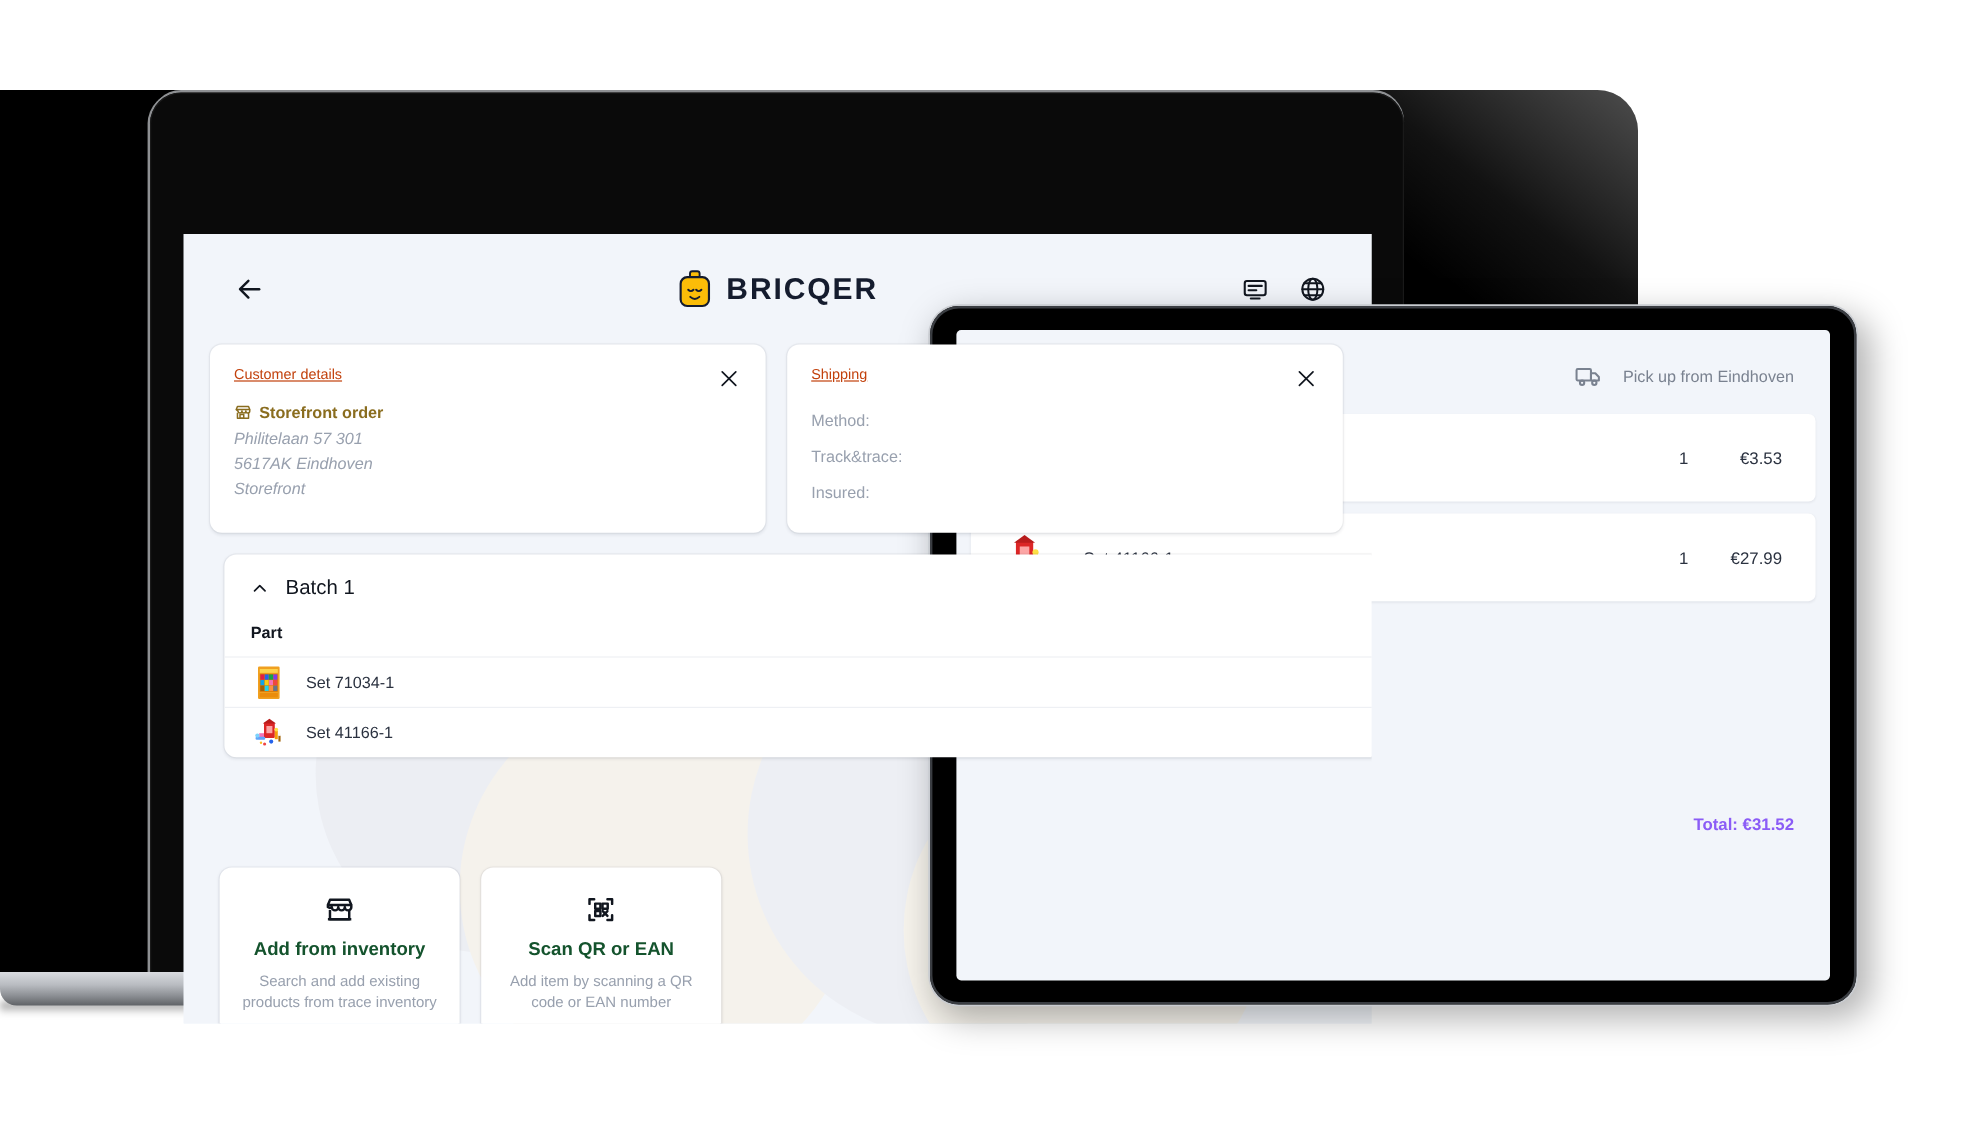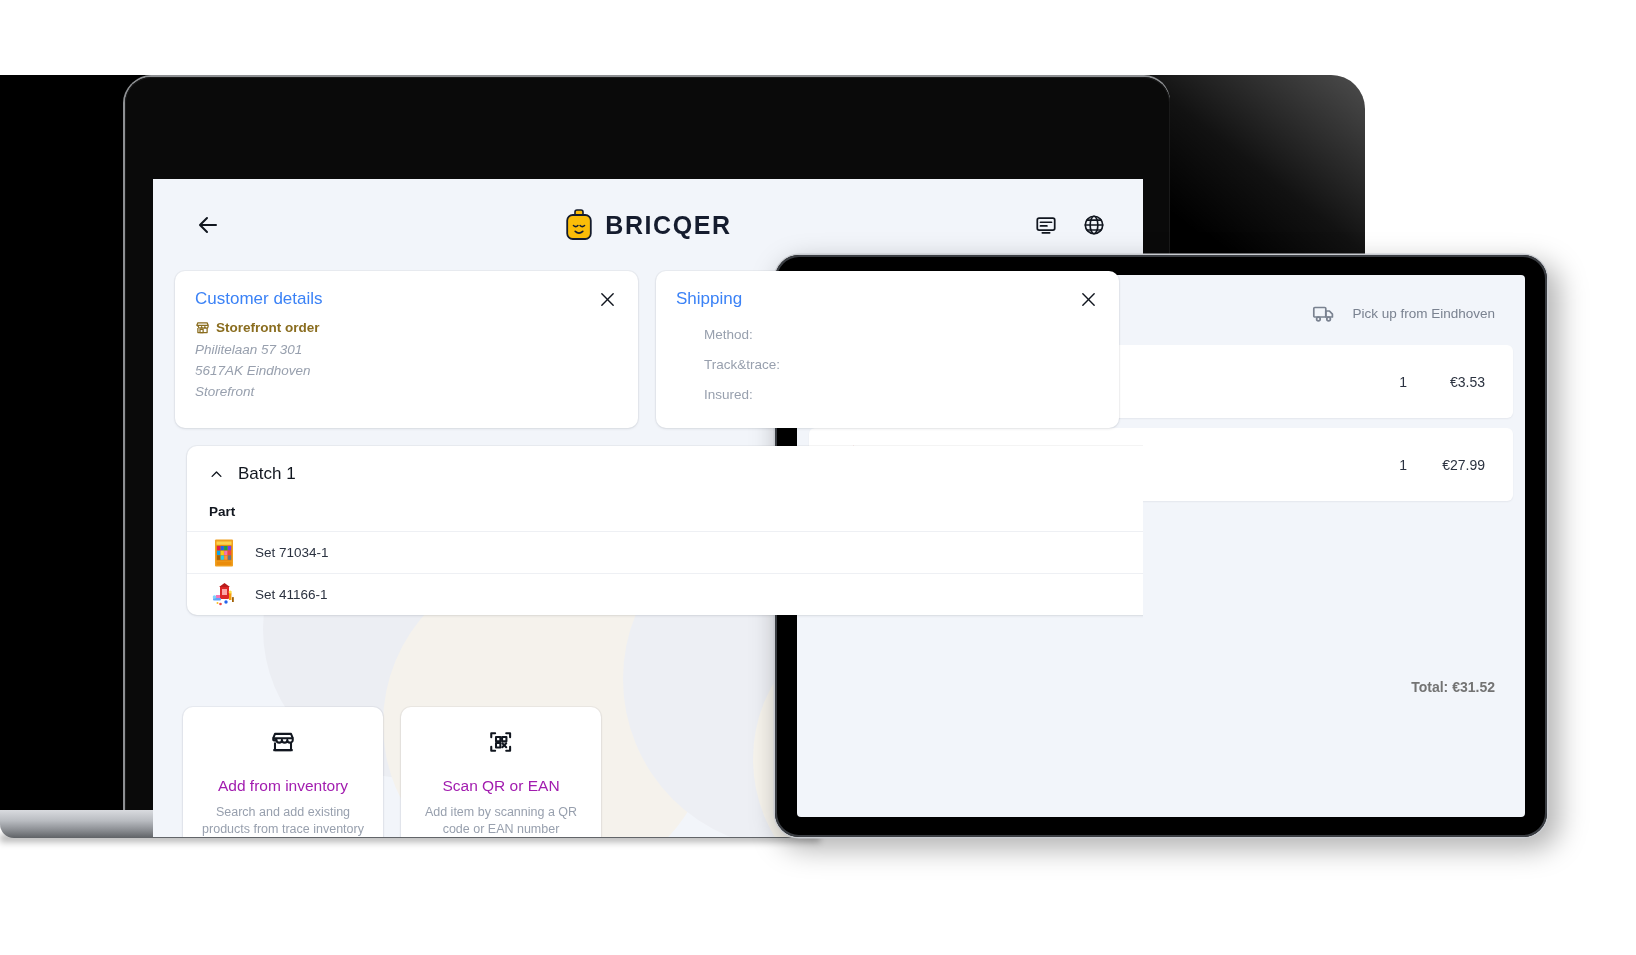--- a/index.html
+++ b/index.html
@@ -25,21 +25,21 @@
     background: linear-gradient(218deg, rgba(255,255,255,.30) 0%, rgba(255,255,255,.07) 38%, rgba(255,255,255,0) 62%);
     border-radius:0 34px 0 0; pointer-events:none;
   }
   
   .laptop-lid {
     position:absolute; left:125px; top:2px; width:1045px; height:740px;
     background:#0a0a0a; border-radius:26px 26px 6px 6px;
     box-shadow: -2px 0 0 0 #8e9093, 0 -2px 0 0 #8e9093, inset 0 0 0 1px #1a1a1a;
   }
   .laptop-screen {
-    position:absolute; left:153px; top:104px; width:990px; height:658px;
+    position:absolute; left:153px; top:120px; width:990px; height:658px;
     background:#f2f5fa; overflow:hidden;
   }
   
   .laptop-base {
     position:absolute; left:0px; top:735px; width:800px; height:28px;
     background: linear-gradient(180deg,#d9dbdf 0%, #b9bcc1 38%, #8d9095 70%, #5f6266 100%);
     border-radius: 0 0 14px 14px;
   }
   .laptop-base-notch {
     position:absolute; left:520px; top:735px; width:130px; height:8px;
@@ -84,52 +84,52 @@
 
   .content { position:relative; padding:0 22px; z-index:2; }
   .row-cards { display:flex; gap:18px; }
   .card {
     background:#fff; border-radius:10px; box-shadow:0 1px 3px rgba(16,24,40,.09), 0 0 0 1px rgba(16,24,40,.035);
   }
   .card-head {
     display:flex; align-items:flex-start; justify-content:space-between;
     padding:18px 20px 10px 20px;
   }
-  .card-title { font-size:17px; color:#3b82f6; }
+  .card-title { font-size:12px; color:#c2410c;text-decoration:underline; }
   .x-btn { color:#11161f; cursor:pointer; line-height:0; padding:2px; }
 
   .cust-card { width:463px; min-height:148px; }
   .cust-body { padding:0 20px 18px 20px; }
   .storefront {
     display:flex; align-items:center; gap:6px;
     color:#8a6d1f; font-size:13.5px; font-weight:bold; margin-bottom:4px;
   }
   .addr { color:#98a0ae; font-size:13.5px; line-height:21px;font-style:italic; }
 
   .ship-card { width:463px; min-height:148px; }
   .ship-body { padding:0 20px 18px 20px; }
   .ship-row { display:flex; font-size:13.5px; line-height:30px; color:#98a0ae; }
-  .ship-label { width:120px; flex:none;margin-left:28px; }
+  .ship-label { width:120px; flex:none; }
   .ship-val { color:#6b7280; }
 
   .batch-card { margin-top:18px; width:1020px; border-radius:10px; overflow:hidden;margin-left:12px; }
   .batch-head { display:flex; align-items:center; gap:14px; padding:18px 22px 16px 22px; cursor:pointer; }
   .batch-title { font-size:17px; color:#11161f; }
   .part-head { padding:4px 22px 12px 22px; font-size:13.5px; font-weight:bold; color:#11161f; }
   .part-row { display:flex; align-items:center; gap:16px; padding:7px 22px; border-top:1px solid #eef0f4; height:42px; }
   .part-name { font-size:13.5px; color:#2b3240; }
   .thumb { width:30px; height:30px; flex:none; border-radius:2px; overflow:hidden; display:block; }
 
   .actions { margin-top:92px; display:flex; gap:18px; padding-left:8px; }
   .action-card {
     width:200px; height:148px; background:#fff; border-radius:10px;
     box-shadow:0 1px 3px rgba(16,24,40,.09), 0 0 0 1px rgba(16,24,40,.04);
     display:flex; flex-direction:column; align-items:center; padding:22px 16px 0 16px; cursor:pointer;
   }
-  .action-title { margin-top:22px; font-size:15.5px; color:#a21caf; font-weight:normal; }
+  .action-title { margin-top:12px; font-size:15.5px; color:#14532d; font-weight:bold; }
   .action-desc { margin-top:9px; font-size:12.5px; color:#98a0ae; text-align:center; line-height:17px; }
 
   
   #tablet-device { position:absolute; left:775px; top:255px; width:780px; height:590px; }
   .tablet-shadow {
     position:absolute; left:4px; top:8px; width:780px; height:586px;
     background:rgba(0,0,0,.30); border-radius:26px; filter:blur(14px);
   }
   .tablet-body {
     position:absolute; left:0; top:0; width:772px; height:582px;
@@ -155,21 +155,21 @@
     display:flex; align-items:center; padding:0 28px 0 20px;
     box-shadow:0 1px 2px rgba(16,24,40,.06);
   }
   .oi-thumb { width:48px; height:48px; flex:none; display:block; }
   .oi-name { margin-left:26px; font-size:14px; color:#2b3240; }
   .oi-qty { margin-left:auto; font-size:14px; color:#2b3240; width:44px; text-align:right; }
   .oi-price { font-size:14px; color:#2b3240; width:78px; text-align:right; }
 
   .order-total {
     margin-top:auto; padding:0 30px 26px 0; text-align:right;
-    font-size:14px; font-weight:bold; color:#737373;
+    font-size:14px; font-weight:bold; color:#8b5cf6;
   }
   svg { display:block; }
 </style>
 </head>
 <body>
 
 <div id="stage">
 
   <div id="laptop-device">
     <div class="laptop-outer"></div>

